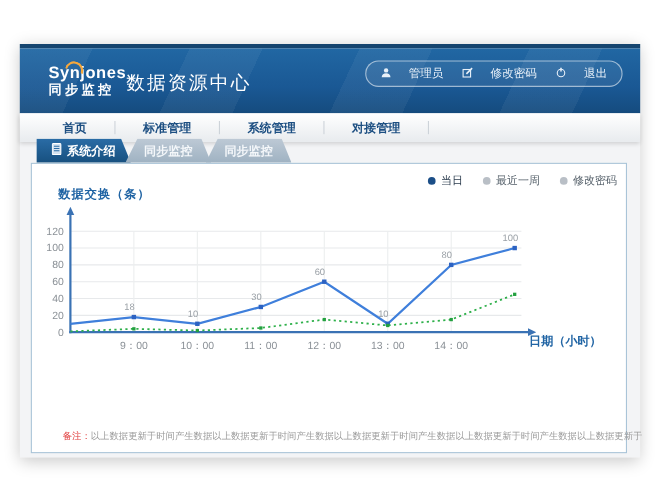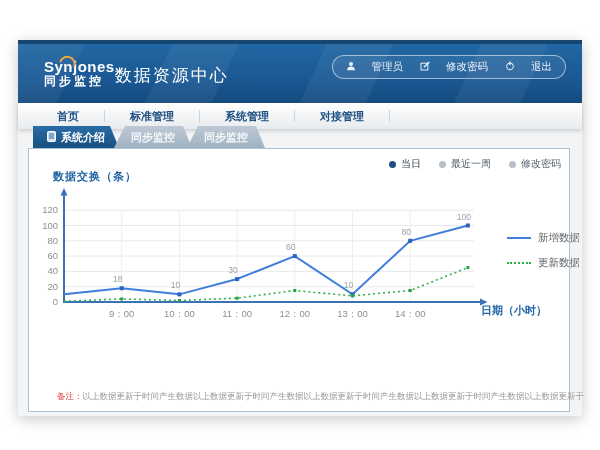--- a/index.html
+++ b/index.html
@@ -226,29 +226,19 @@
         <rect x="148.9" y="149.97" width="3" height="3" fill="#23a03f"></rect>
         <rect x="206.60000000000002" y="147.675" width="3" height="3" fill="#23a03f"></rect>
         <rect x="264.3" y="140.025" width="3" height="3" fill="#23a03f"></rect>
         <rect x="322" y="145.38" width="3" height="3" fill="#23a03f"></rect>
         <rect x="379.70000000000005" y="140.025" width="3" height="3" fill="#23a03f"></rect>
         <rect x="437.40000000000003" y="117.075" width="3" height="3" fill="#23a03f"></rect>
       </svg>
 
     <div class="xlabel">日期（小时）</div>
 
-    <div class="legend">
-      <div class="leg">
-        <span class="line" style="border-top-color: rgb(63, 127, 219); border-top-style: solid;"></span>
-        <span>新增数据</span>
-      </div>
-      <div class="leg">
-        <span class="line" style="border-top-color: rgb(46, 176, 74); border-top-style: dotted;"></span>
-        <span>更新数据</span>
-      </div>
-    </div>
 
     <div class="note">
       <span class="pre">备注：</span><span>以上数据更新于时间产生数据以上数据更新于时间产生数据以上数据更新于时间产生数据以上数据更新于时间产生数据以上数据更新于</span>
     </div>
   </div>
 
 </div>
 
 </body></html>

